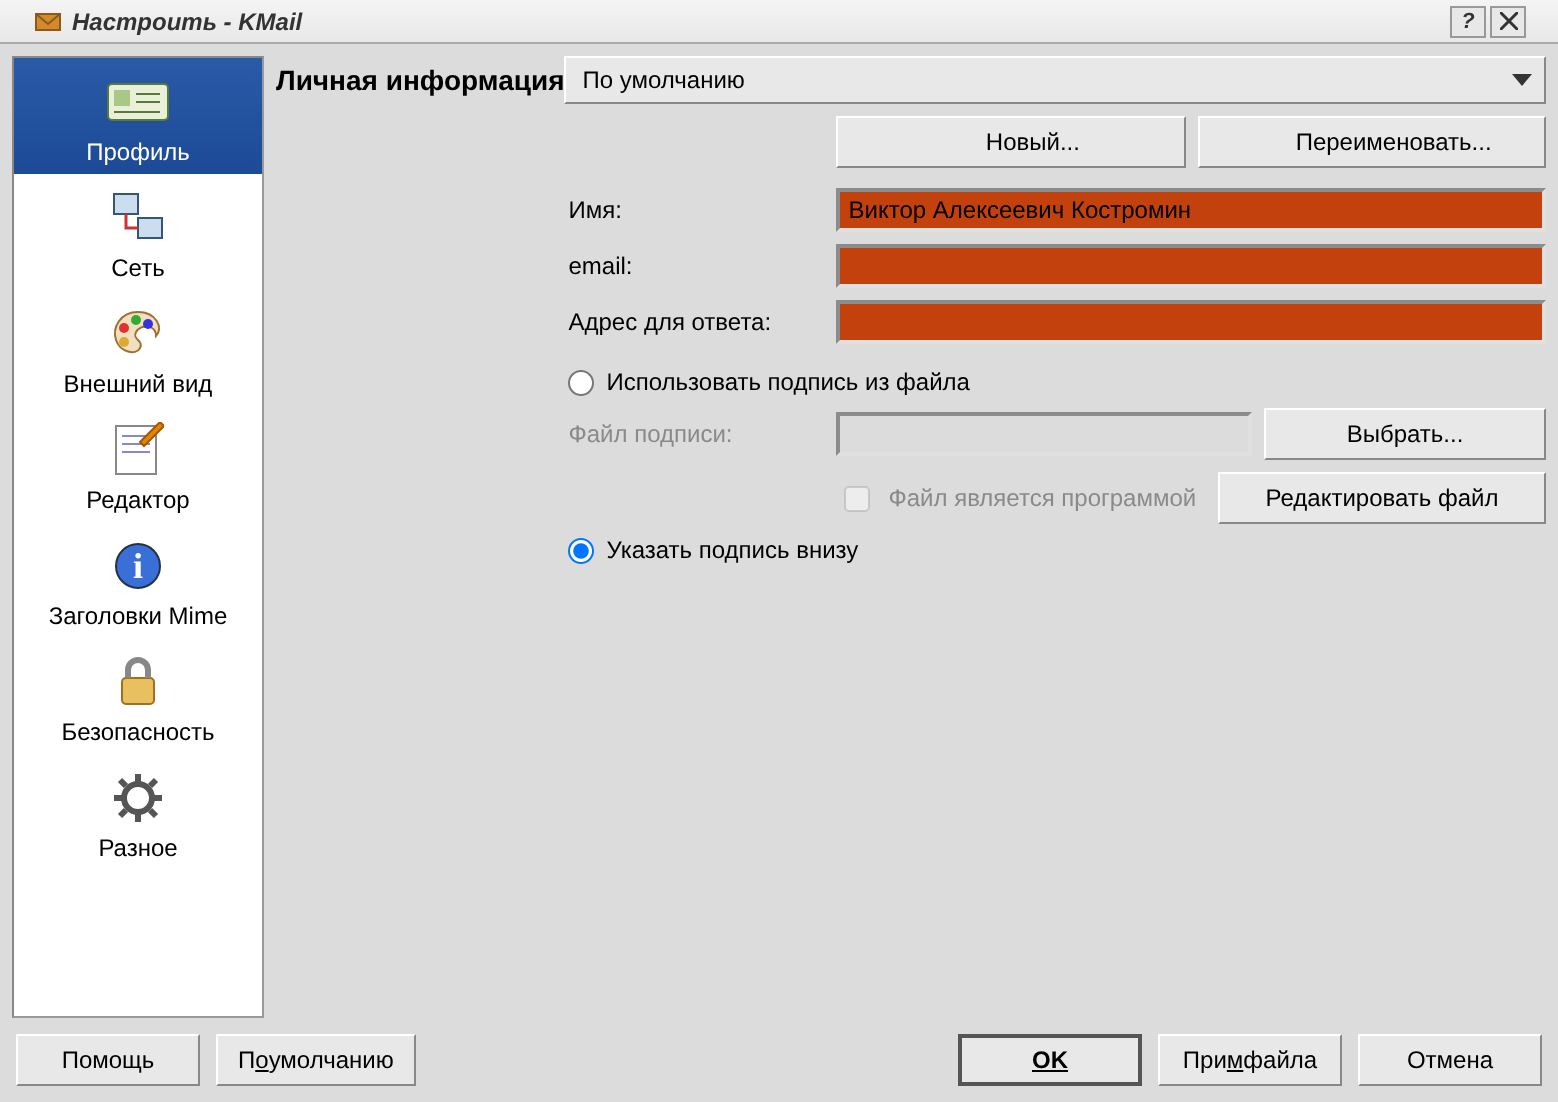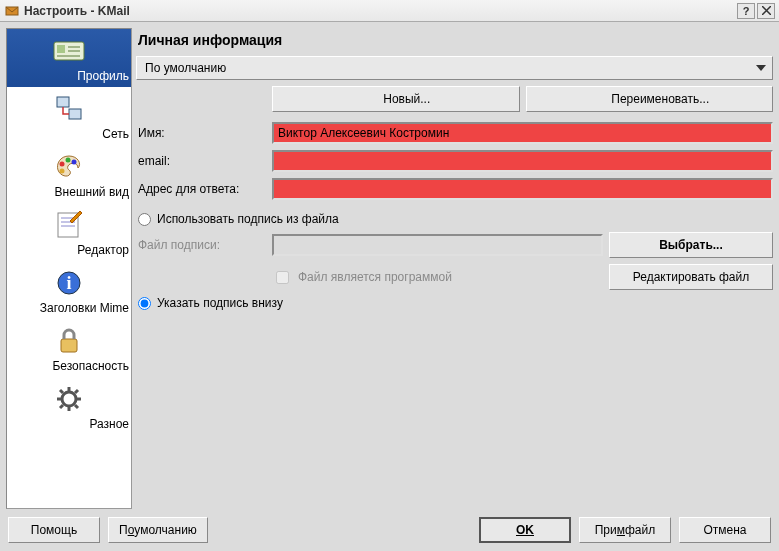--- a/index.html
+++ b/index.html
@@ -14,21 +14,22 @@
     display: flex;
     flex-direction: column;
   }
   
   .titlebar {
     height: 22px;
     background: linear-gradient(to bottom, #f4f4f4, #e8e8e8);
     border-bottom: 1px solid #aaa;
     display: flex;
     align-items: center;
-    padding: 0 4px;
+    padding: 0 16px;
+    font-style: italic;
   }
   .titlebar .app-icon {
     width: 16px; height: 16px; margin-right: 4px;
     display:flex;align-items:center;justify-content:center;
   }
   .titlebar .title { flex: 1; font-weight: bold; color:#333; }
   .titlebar .tbtn {
     width: 18px; height: 16px;
     border: 1px solid #999; background:#e8e8e8;
     margin-left: 2px;
@@ -47,39 +48,39 @@
   .sidebar {
     width: 126px;
     background: #fff;
     border: 1px solid #999;
     border-top-color:#888;border-left-color:#888;
     display:flex;flex-direction:column;
     align-items:stretch;
     overflow:hidden;
   }
   .side-item {
-    text-align:right;
+    text-align:center;
     padding: 6px 2px 4px 2px;
     cursor:pointer;
     color:#000;
   }
   .side-item.selected {
     background: linear-gradient(to bottom,#2a5aa8,#1c4a96);
     color:#fff;
   }
   .side-item .icon {
     height: 32px;
     display:flex;align-items:center;justify-content:center;
     margin-bottom:2px;
   }
   .side-item .lbl { font-size:12px; white-space:nowrap; }
   
   .panel {
     flex:1;
-    display:flex;flex-direction:column;
+    display:flex;flex-direction:row;
     min-width:0;
   }
   .panel-title {
     font-weight:bold;font-size:14px;color:#000;
     padding: 4px 0 8px 2px;
   }
   .form-area {
     flex:1;display:flex;flex-direction:column;
     min-height:0;
   }
@@ -90,21 +91,21 @@
   }
   .row .label {
     width: 130px;
     text-align:left;
     color:#000;
     padding-left:2px;
   }
   .textfield {
     flex:1;
     height:22px;
-    background:#ef4444;
+    background:#c2410c;
     border:2px inset #e0e0e0;
     padding:2px 4px;
     font-family:inherit;font-size:12px;
     color:#000;
   }
   .textfield.disabled { background:#dcdcdc; color:#8a8a8a; }
   .combo {
     flex:1;
     height:24px;
     background:#e8e8e8;
@@ -139,21 +140,21 @@
   }
   .radio-row input { margin:0; }
   .check-row {
     display:flex;align-items:center;gap:6px;
     margin:4px 0 4px 136px;color:#8a8a8a;
   }
   .sig-file-row {
     display:flex;align-items:center;gap:6px;margin-bottom:6px;
   }
   .sig-file-row .label { width:130px;color:#8a8a8a;padding-left:2px; }
-  .sig-file-row .btn { width:164px;font-weight:bold; }
+  .sig-file-row .btn { width:141px; }
   .sig-textarea {
     flex:1;background:#fff;border:2px inset #e0e0e0;
     padding:4px 6px;white-space:pre;
     font-family:inherit;font-size:12px;color:#000;
     overflow:auto;min-height:0;margin:0 2px;
   }
   .sig-textarea-wrap {
     flex:1;display:flex;flex-direction:column;min-height:0;
     position:relative;
   }
@@ -364,18 +365,18 @@
       <span class="u">о</span>
       <span> умолчанию</span>
     </div>
   <div class="spacer"></div>
   <div class="btn default">
       <span class="u">OK</span>
     </div>
   <div class="btn">
       <span>При</span>
       <span class="u">м</span>
-      <span>файл</span>
+      <span>файла</span>
     </div>
   <div class="btn underline-first">
       <span>Отмена</span>
     </div>
 </div>
 
 </body></html>

